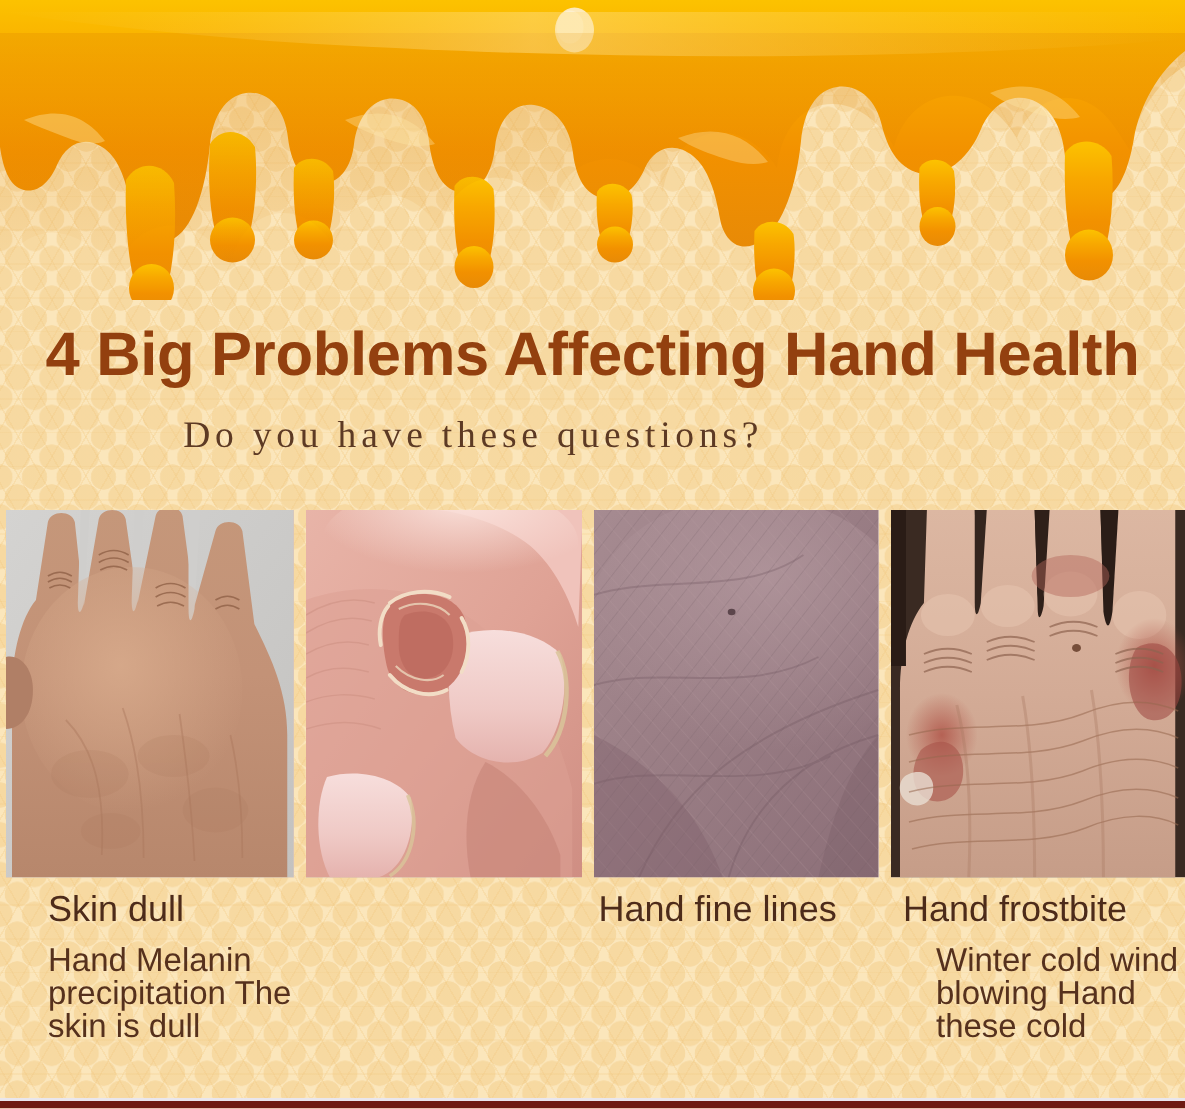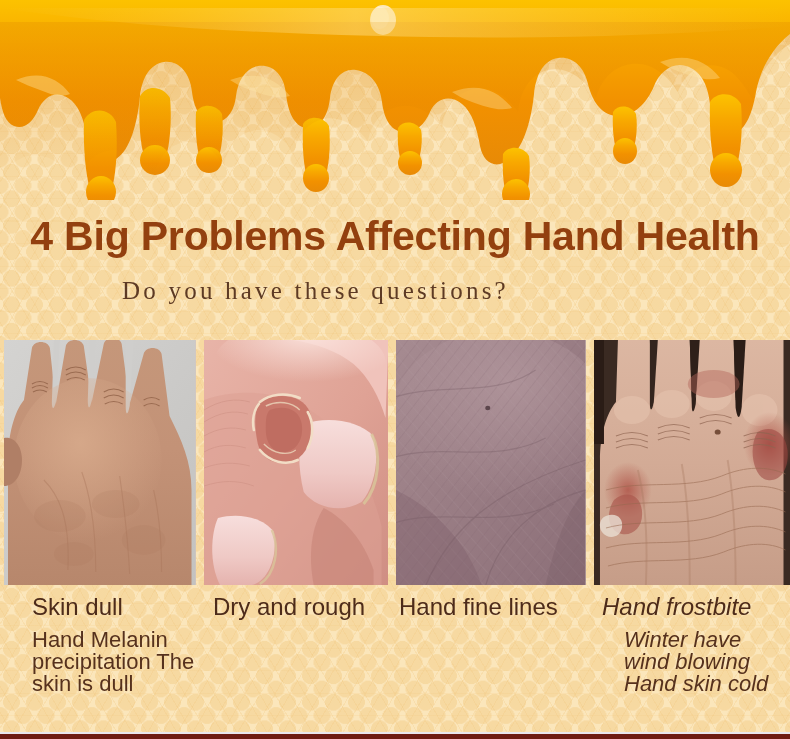--- a/index.html
+++ b/index.html
@@ -114,21 +114,21 @@
     top: 592px; left: 0;
     width: 790px;
     height: 140px;
     display: flex;
     z-index: 4;
   }
   .cap-col { position: relative; }
   .c1 { width: 200px; padding-left: 32px; }
   .c2 { width: 196px; padding-left: 13px; }
   .c3 { width: 195px; padding-left: 3px; }
-  .c4 { width: 199px; padding-left: 11px; font-style: italic; }
+  .c4 { width: 199px; padding-left: 11px; }
 
   .cap-head {
     font-family: "Liberation Sans", sans-serif;
     font-size: 24px;
     font-weight: 400;
     color: #4d2b1a;
     line-height: 30px;
     white-space: nowrap;
   }
   .cap-body {
@@ -513,26 +513,25 @@
       </svg>
     </div>
   </div>
 
   <div class="captions">
     <div class="cap-col c1">
       <div class="cap-head">Skin dull</div>
       <div class="cap-body">Hand Melanin precipitation The skin is dull</div>
     </div>
     <div class="cap-col c2">
-      <div class="cap-head">Dry and rough</div>
     </div>
     <div class="cap-col c3">
       <div class="cap-head">Hand fine lines</div>
     </div>
     <div class="cap-col c4">
       <div class="cap-head">Hand frostbite</div>
-      <div class="cap-body">Winter have wind blowing Hand skin cold</div>
+      <div class="cap-body">Winter cold wind blowing Hand these cold</div>
     </div>
   </div>
 
   <div class="bottom-line"></div>
 
 </div>
 
 </body></html>

